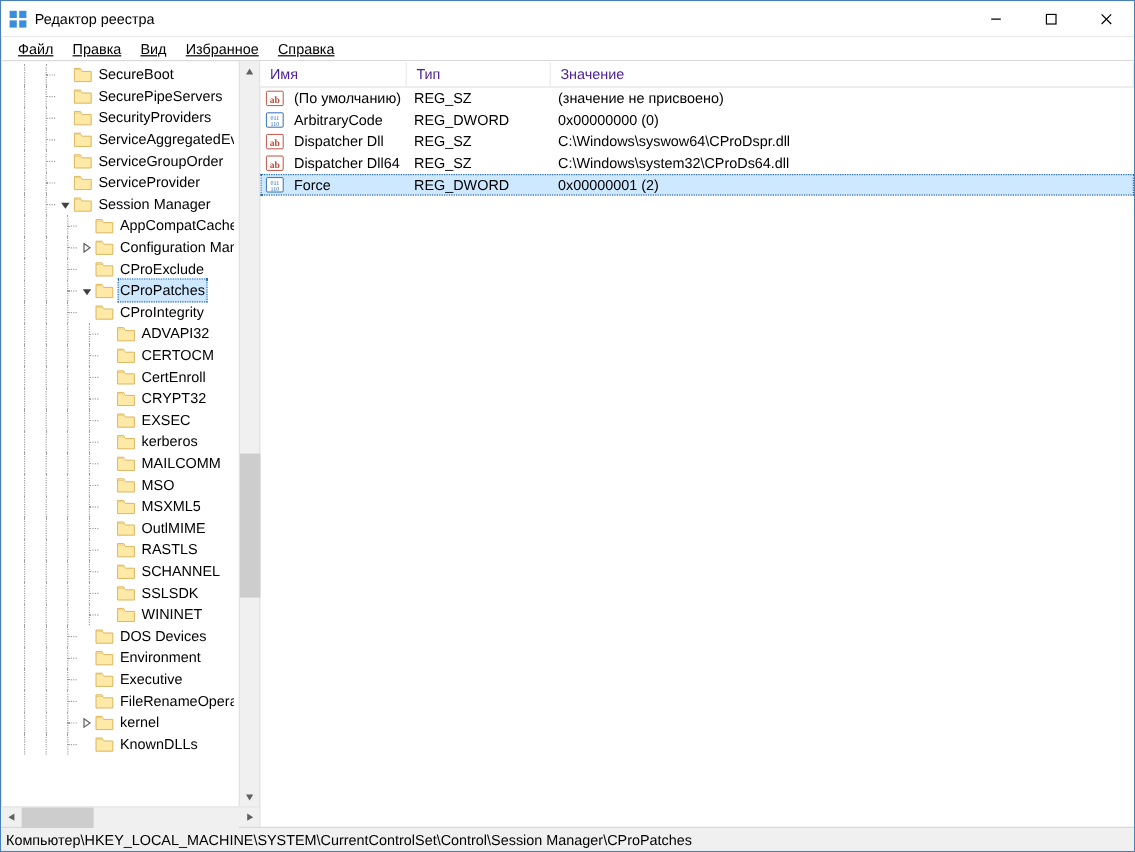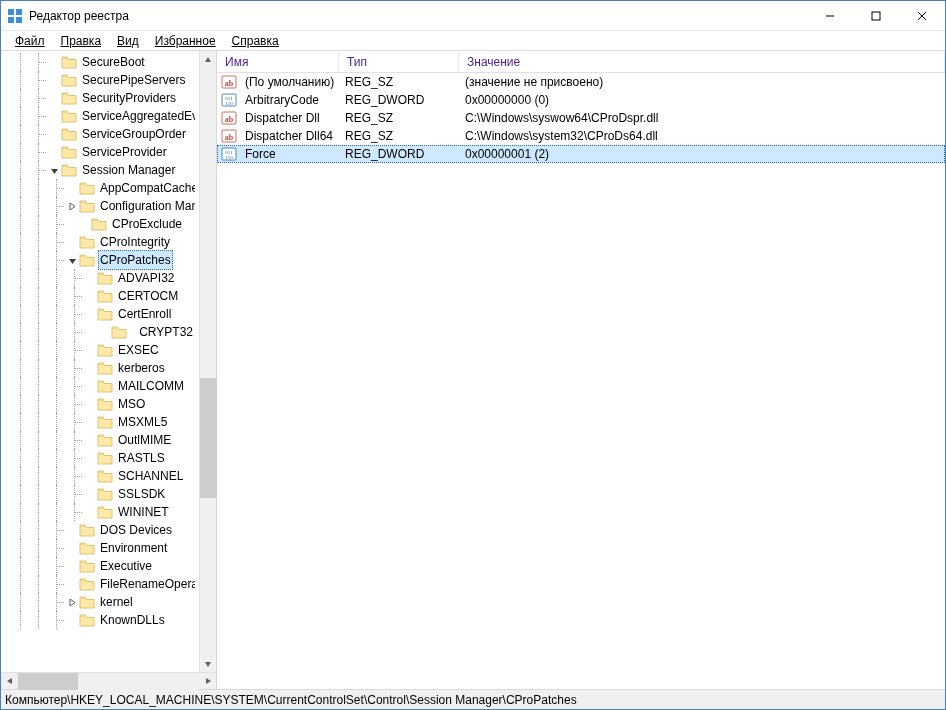--- a/index.html
+++ b/index.html
@@ -317,49 +317,34 @@
                 </svg>
               </span>
               <span class="folder-icon">
                 <svg viewBox="0 0 16 14">
                   <path d="M1 3 L6 3 L7.5 4.5 L15 4.5 L15 13 L1 13 Z" fill="#ffe9a6" stroke="#d9b45a" stroke-width="0.8"></path>
                   <path d="M1 3 L1 2 L6 2 L7 3" fill="#ffe9a6" stroke="#d9b45a" stroke-width="0.8"></path>
                 </svg>
               </span>
               <span class="tree-label">Configuration Manager</span>
             </div>
-            <div class="tree-row" style="position: relative; padding-left: 12px;">
+            <div class="tree-row" style="position: relative;">
               <span style="position:absolute;left:19px;top:0;bottom:0;border-left:1px dotted #a0a0a0;"></span>
               <span style="position:absolute;left:37px;top:0;bottom:0;border-left:1px dotted #a0a0a0;"></span>
               <span style="position:absolute;left:55px;top:0;bottom:0;border-left:1px dotted #a0a0a0;"></span>
               <span style="position:absolute;left:55px;top:9px;width:8px;border-top:1px dotted #a0a0a0;"></span>
               <span class="indent" style="width:64px;"></span>
               <span class="expander"></span>
               <span class="folder-icon">
                 <svg viewBox="0 0 16 14">
                   <path d="M1 3 L6 3 L7.5 4.5 L15 4.5 L15 13 L1 13 Z" fill="#ffe9a6" stroke="#d9b45a" stroke-width="0.8"></path>
                   <path d="M1 3 L1 2 L6 2 L7 3" fill="#ffe9a6" stroke="#d9b45a" stroke-width="0.8"></path>
                 </svg>
               </span>
               <span class="tree-label">CProExclude</span>
-            </div>
-            <div class="tree-row" style="position: relative;">
-              <span style="position:absolute;left:19px;top:0;bottom:0;border-left:1px dotted #a0a0a0;"></span>
-              <span style="position:absolute;left:37px;top:0;bottom:0;border-left:1px dotted #a0a0a0;"></span>
-              <span style="position:absolute;left:55px;top:0;bottom:0;border-left:1px dotted #a0a0a0;"></span>
-              <span style="position:absolute;left:55px;top:9px;width:8px;border-top:1px dotted #a0a0a0;"></span>
-              <span class="indent" style="width:64px;"></span>
-              <span class="expander"></span>
-              <span class="folder-icon">
-                <svg viewBox="0 0 16 14">
-                  <path d="M1 3 L6 3 L7.5 4.5 L15 4.5 L15 13 L1 13 Z" fill="#ffe9a6" stroke="#d9b45a" stroke-width="0.8"></path>
-                  <path d="M1 3 L1 2 L6 2 L7 3" fill="#ffe9a6" stroke="#d9b45a" stroke-width="0.8"></path>
-                </svg>
-              </span>
-              <span class="tree-label">CProIntegrity</span>
             </div>
             <div class="tree-row selected" style="position: relative;">
               <span style="position:absolute;left:19px;top:0;bottom:0;border-left:1px dotted #a0a0a0;"></span>
               <span style="position:absolute;left:37px;top:0;bottom:0;border-left:1px dotted #a0a0a0;"></span>
               <span style="position:absolute;left:55px;top:0;bottom:0;border-left:1px dotted #a0a0a0;"></span>
               <span style="position:absolute;left:55px;top:9px;width:8px;border-top:1px dotted #a0a0a0;"></span>
               <span class="indent" style="width:64px;"></span>
               <span class="expander">
                 <svg viewBox="0 0 9 9">
                   <polygon points="1,3 8,3 4.5,8" fill="#404040"></polygon>
@@ -370,20 +355,35 @@
                   <path d="M1 3 L6 3 L7.5 4.5 L15 4.5 L15 13 L1 13 Z" fill="#ffe9a6" stroke="#d9b45a" stroke-width="0.8"></path>
                   <path d="M1 3 L1 2 L6 2 L7 3" fill="#ffe9a6" stroke="#d9b45a" stroke-width="0.8"></path>
                 </svg>
               </span>
               <span class="tree-label">CProPatches</span>
             </div>
             <div class="tree-row" style="position: relative;">
               <span style="position:absolute;left:19px;top:0;bottom:0;border-left:1px dotted #a0a0a0;"></span>
               <span style="position:absolute;left:37px;top:0;bottom:0;border-left:1px dotted #a0a0a0;"></span>
               <span style="position:absolute;left:55px;top:0;bottom:0;border-left:1px dotted #a0a0a0;"></span>
+              <span style="position:absolute;left:55px;top:9px;width:8px;border-top:1px dotted #a0a0a0;"></span>
+              <span class="indent" style="width:64px;"></span>
+              <span class="expander"></span>
+              <span class="folder-icon">
+                <svg viewBox="0 0 16 14">
+                  <path d="M1 3 L6 3 L7.5 4.5 L15 4.5 L15 13 L1 13 Z" fill="#ffe9a6" stroke="#d9b45a" stroke-width="0.8"></path>
+                  <path d="M1 3 L1 2 L6 2 L7 3" fill="#ffe9a6" stroke="#d9b45a" stroke-width="0.8"></path>
+                </svg>
+              </span>
+              <span class="tree-label">CProIntegrity</span>
+            </div>
+            <div class="tree-row" style="position: relative;">
+              <span style="position:absolute;left:19px;top:0;bottom:0;border-left:1px dotted #a0a0a0;"></span>
+              <span style="position:absolute;left:37px;top:0;bottom:0;border-left:1px dotted #a0a0a0;"></span>
+              <span style="position:absolute;left:55px;top:0;bottom:0;border-left:1px dotted #a0a0a0;"></span>
               <span style="position:absolute;left:73px;top:0;bottom:0;border-left:1px dotted #a0a0a0;"></span>
               <span style="position:absolute;left:73px;top:9px;width:8px;border-top:1px dotted #a0a0a0;"></span>
               <span class="indent" style="width:82px;"></span>
               <span class="expander"></span>
               <span class="folder-icon">
                 <svg viewBox="0 0 16 14">
                   <path d="M1 3 L6 3 L7.5 4.5 L15 4.5 L15 13 L1 13 Z" fill="#ffe9a6" stroke="#d9b45a" stroke-width="0.8"></path>
                   <path d="M1 3 L1 2 L6 2 L7 3" fill="#ffe9a6" stroke="#d9b45a" stroke-width="0.8"></path>
                 </svg>
               </span>
@@ -414,21 +414,21 @@
               <span class="indent" style="width:82px;"></span>
               <span class="expander"></span>
               <span class="folder-icon">
                 <svg viewBox="0 0 16 14">
                   <path d="M1 3 L6 3 L7.5 4.5 L15 4.5 L15 13 L1 13 Z" fill="#ffe9a6" stroke="#d9b45a" stroke-width="0.8"></path>
                   <path d="M1 3 L1 2 L6 2 L7 3" fill="#ffe9a6" stroke="#d9b45a" stroke-width="0.8"></path>
                 </svg>
               </span>
               <span class="tree-label">CertEnroll</span>
             </div>
-            <div class="tree-row" style="position: relative; justify-content: space-between;">
+            <div class="tree-row" style="position: relative;">
               <span style="position:absolute;left:19px;top:0;bottom:0;border-left:1px dotted #a0a0a0;"></span>
               <span style="position:absolute;left:37px;top:0;bottom:0;border-left:1px dotted #a0a0a0;"></span>
               <span style="position:absolute;left:55px;top:0;bottom:0;border-left:1px dotted #a0a0a0;"></span>
               <span style="position:absolute;left:73px;top:0;bottom:0;border-left:1px dotted #a0a0a0;"></span>
               <span style="position:absolute;left:73px;top:9px;width:8px;border-top:1px dotted #a0a0a0;"></span>
               <span class="indent" style="width:82px;"></span>
               <span class="expander"></span>
               <span class="folder-icon">
                 <svg viewBox="0 0 16 14">
                   <path d="M1 3 L6 3 L7.5 4.5 L15 4.5 L15 13 L1 13 Z" fill="#ffe9a6" stroke="#d9b45a" stroke-width="0.8"></path>

